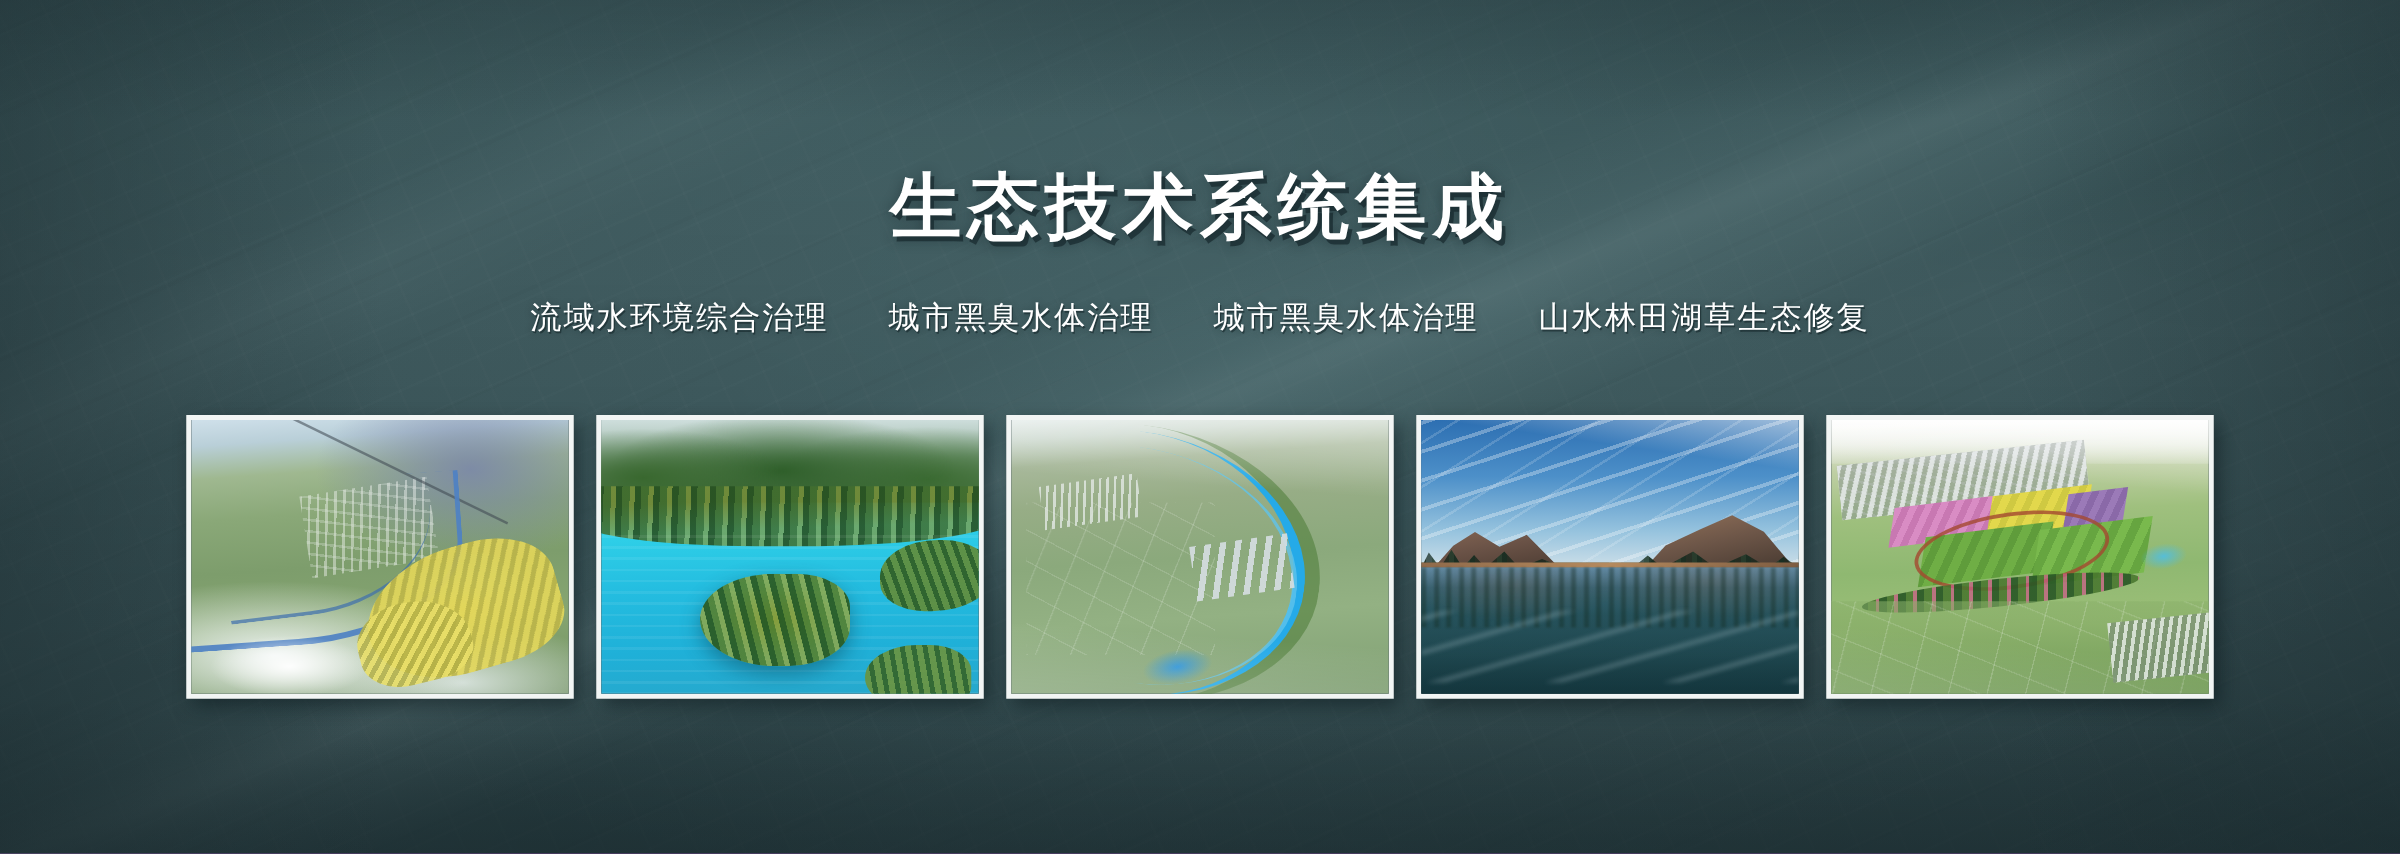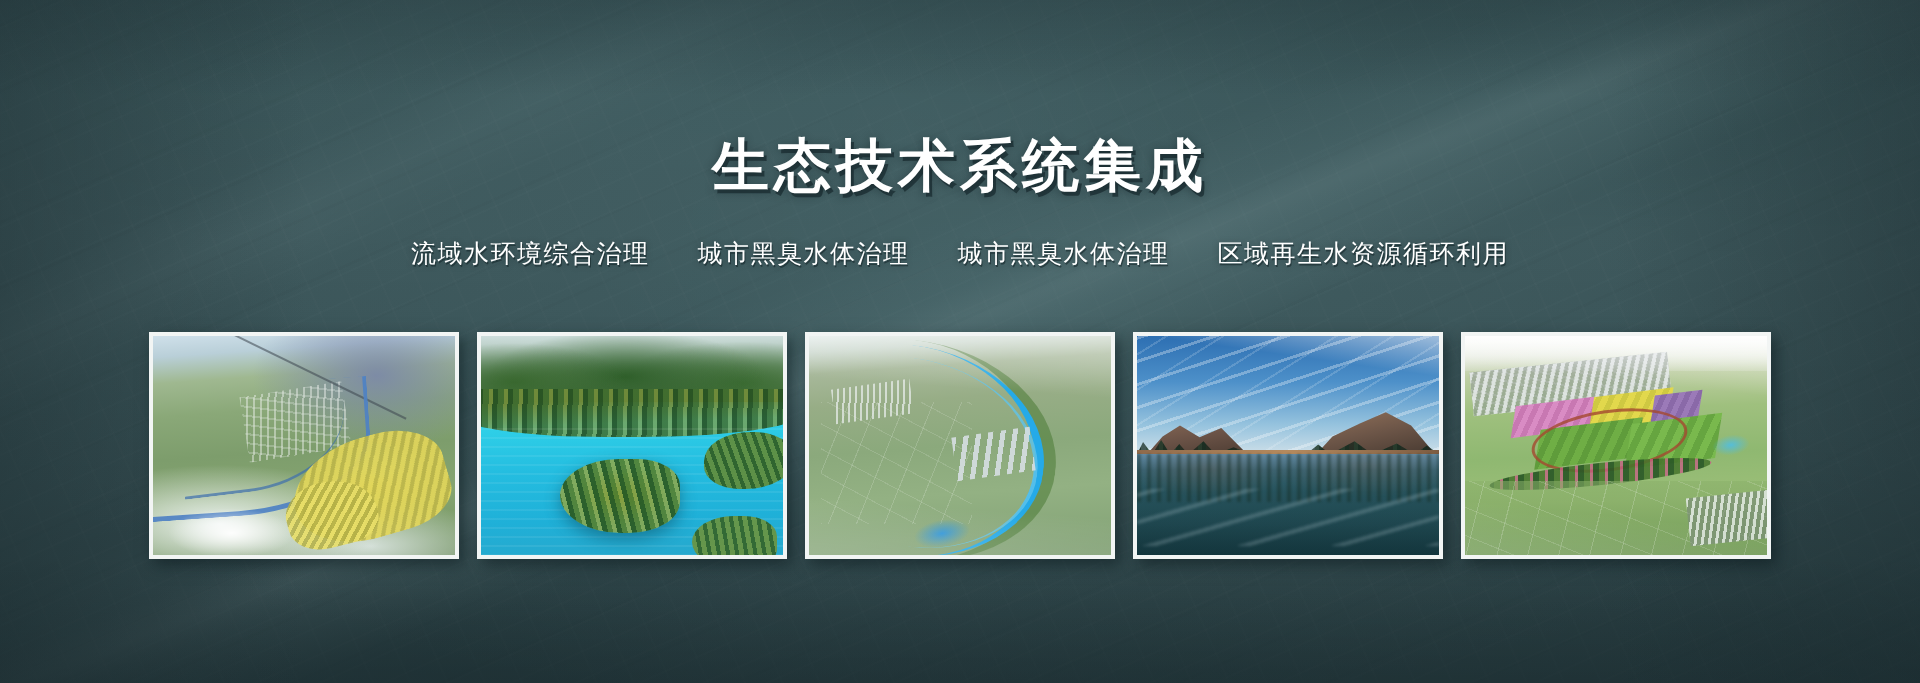--- a/index.html
+++ b/index.html
@@ -398,21 +398,21 @@
   <div class="content">
 
     <div class="headline-row">
       <div class="headline">生态技术系统集成</div>
     </div>
 
     <div class="sublist">
       <span class="item">流域水环境综合治理</span>
       <span class="item">城市黑臭水体治理</span>
       <span class="item">城市黑臭水体治理</span>
-      <span class="item">区域再生水资源循环利用</span>
+      <span class="item">山水林田湖草生态修复</span>
     </div>
 
     <div class="thumbs">
 
       <div class="thumb" title="流域水环境综合治理效果图 - 河口三角洲鸟瞰">
         <div class="scene s1">
           <div class="bay"></div>
           <div class="town"></div>
           <div class="road"></div>
           <div class="river"></div>

